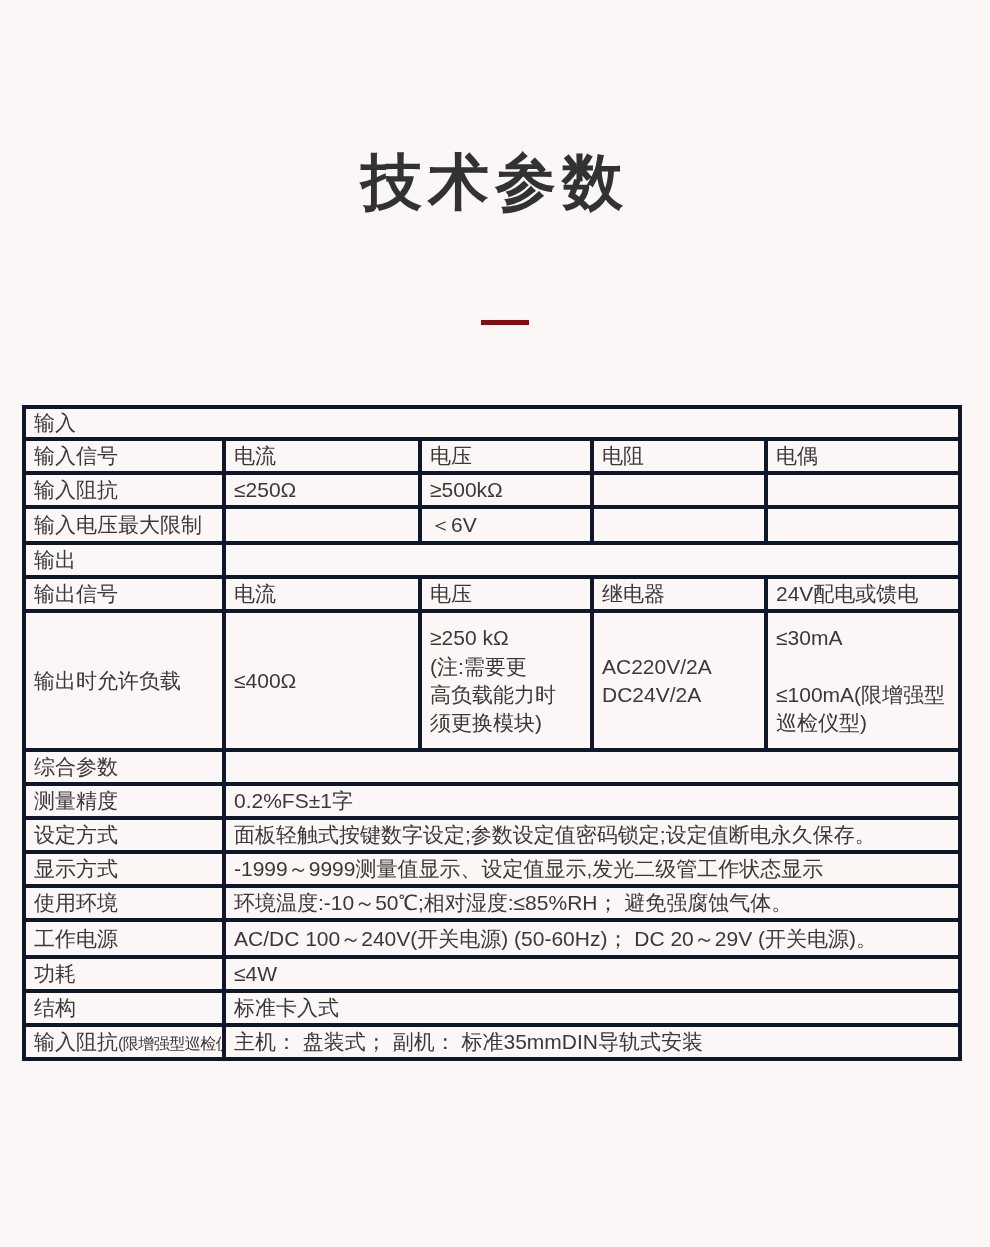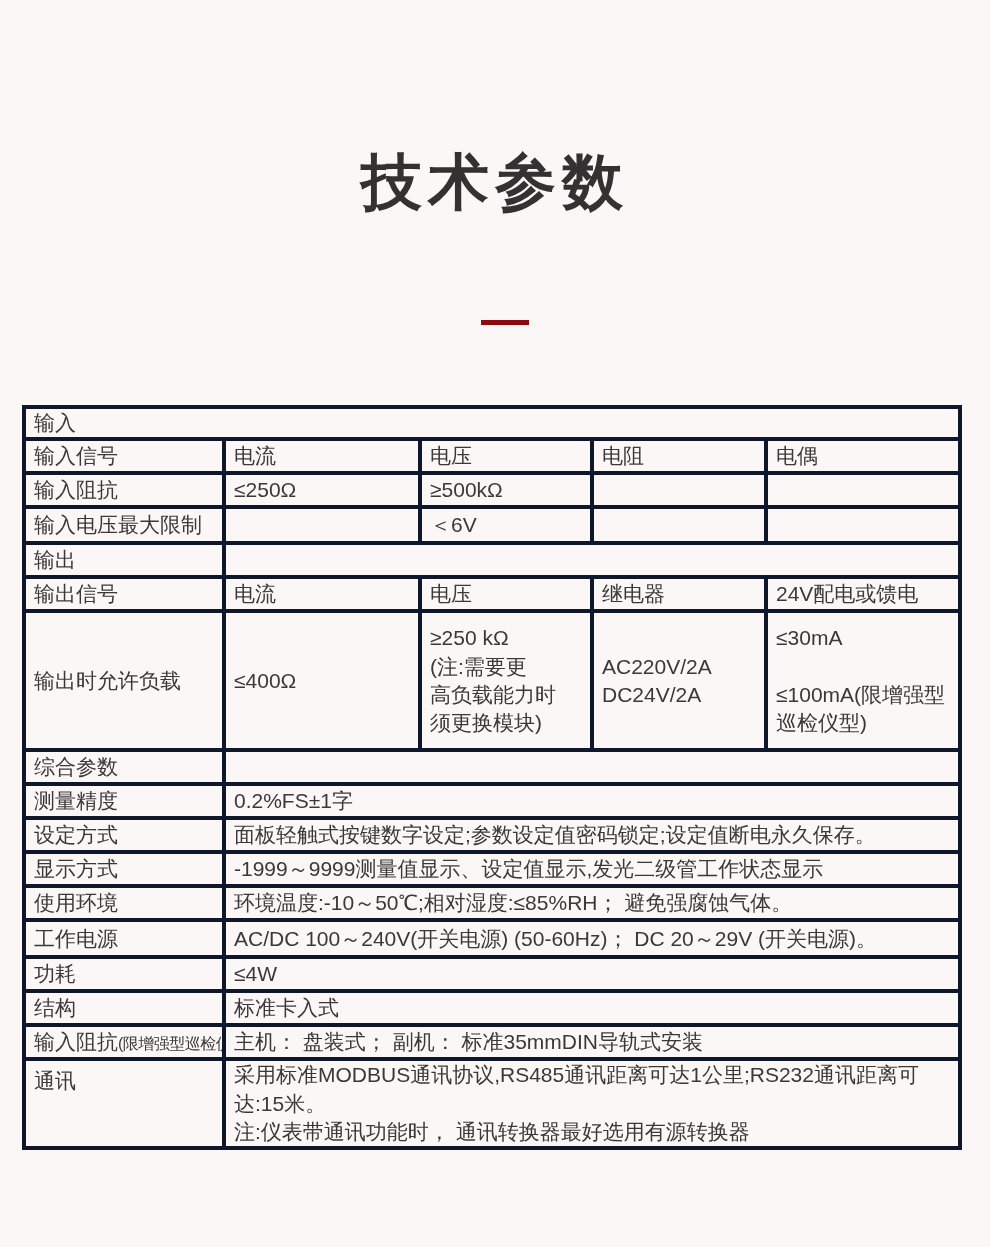--- a/index.html
+++ b/index.html
@@ -159,22 +159,17 @@
           <td class="val-span" colspan="4">≤4W</td>
         </tr>
         <tr class="row">
           <td class="lbl">结构</td>
           <td class="val-span" colspan="4">标准卡入式</td>
         </tr>
         <tr class="row">
           <td class="lbl"><span>输入阻抗</span><span class="lbl-note">(限增强型巡检仪)</span></td>
           <td class="val-span" colspan="4">主机： 盘装式； 副机： 标准35mmDIN导轨式安装</td>
         </tr>
-        <tr class="row row-comm">
-          <td class="lbl" style="vertical-align:top; padding-top:6px;">通讯</td>
-          <td class="val-span pre comm-cell" colspan="4">采用标准MODBUS通讯协议,RS485通讯距离可达1公里;RS232通讯距离可达:15米。
-注:仪表带通讯功能时， 通讯转换器最好选用有源转换器</td>
-        </tr>
       </tbody>
     </table>
   </div>
 
 </div>
 
 </body></html>

